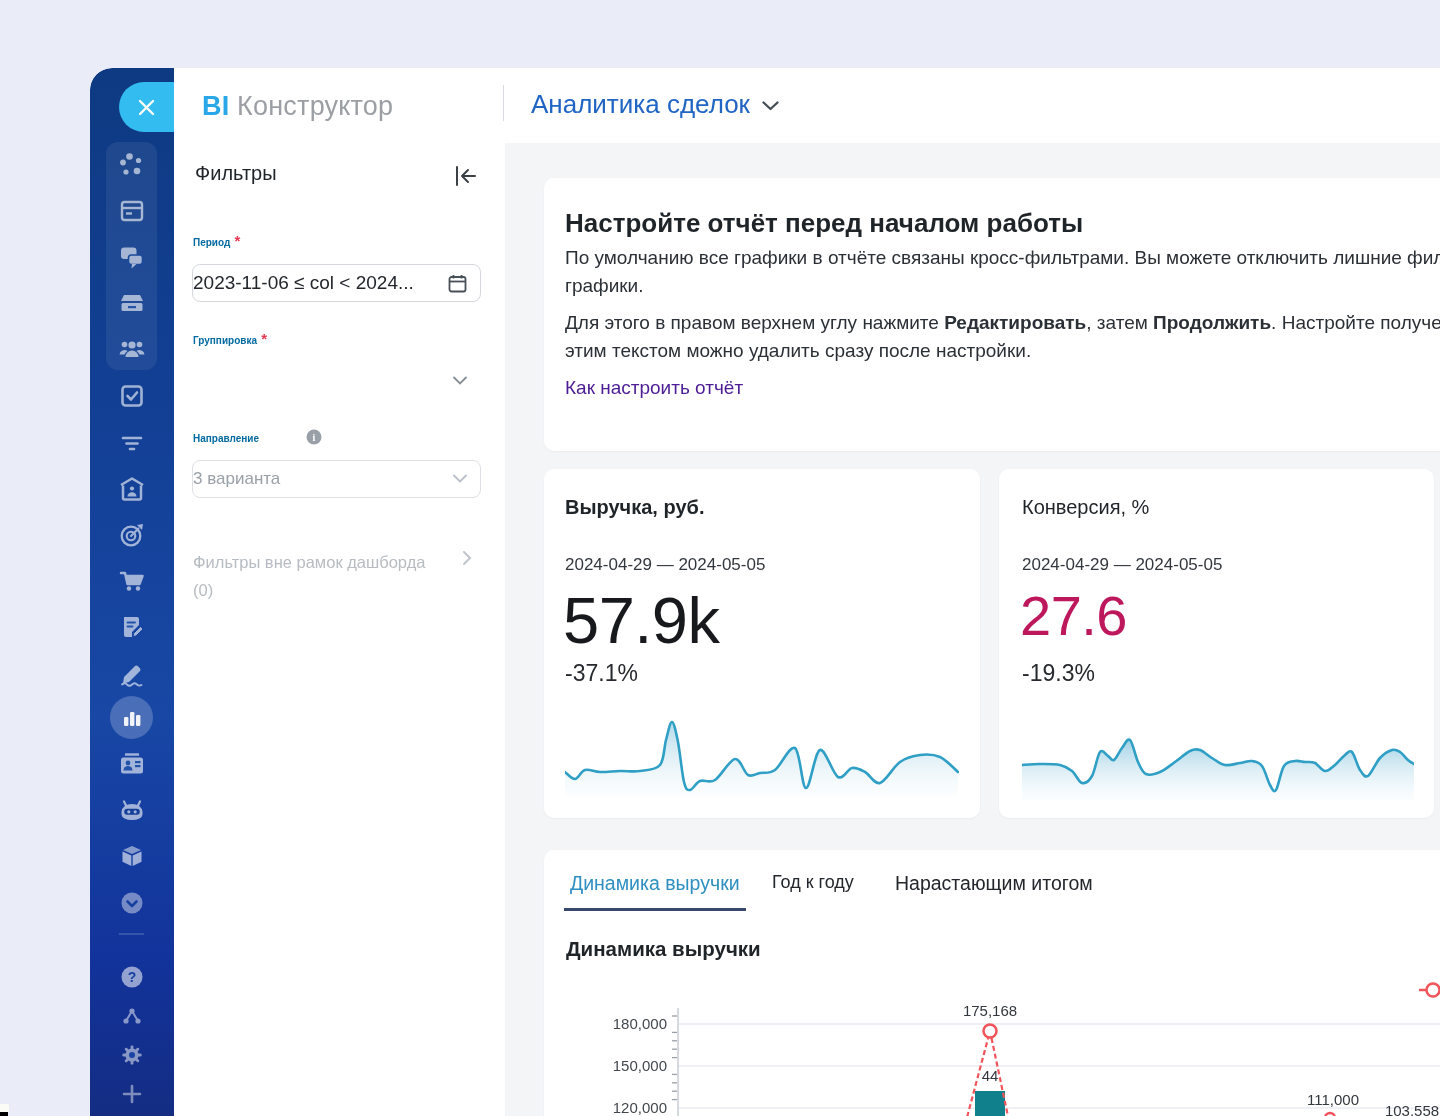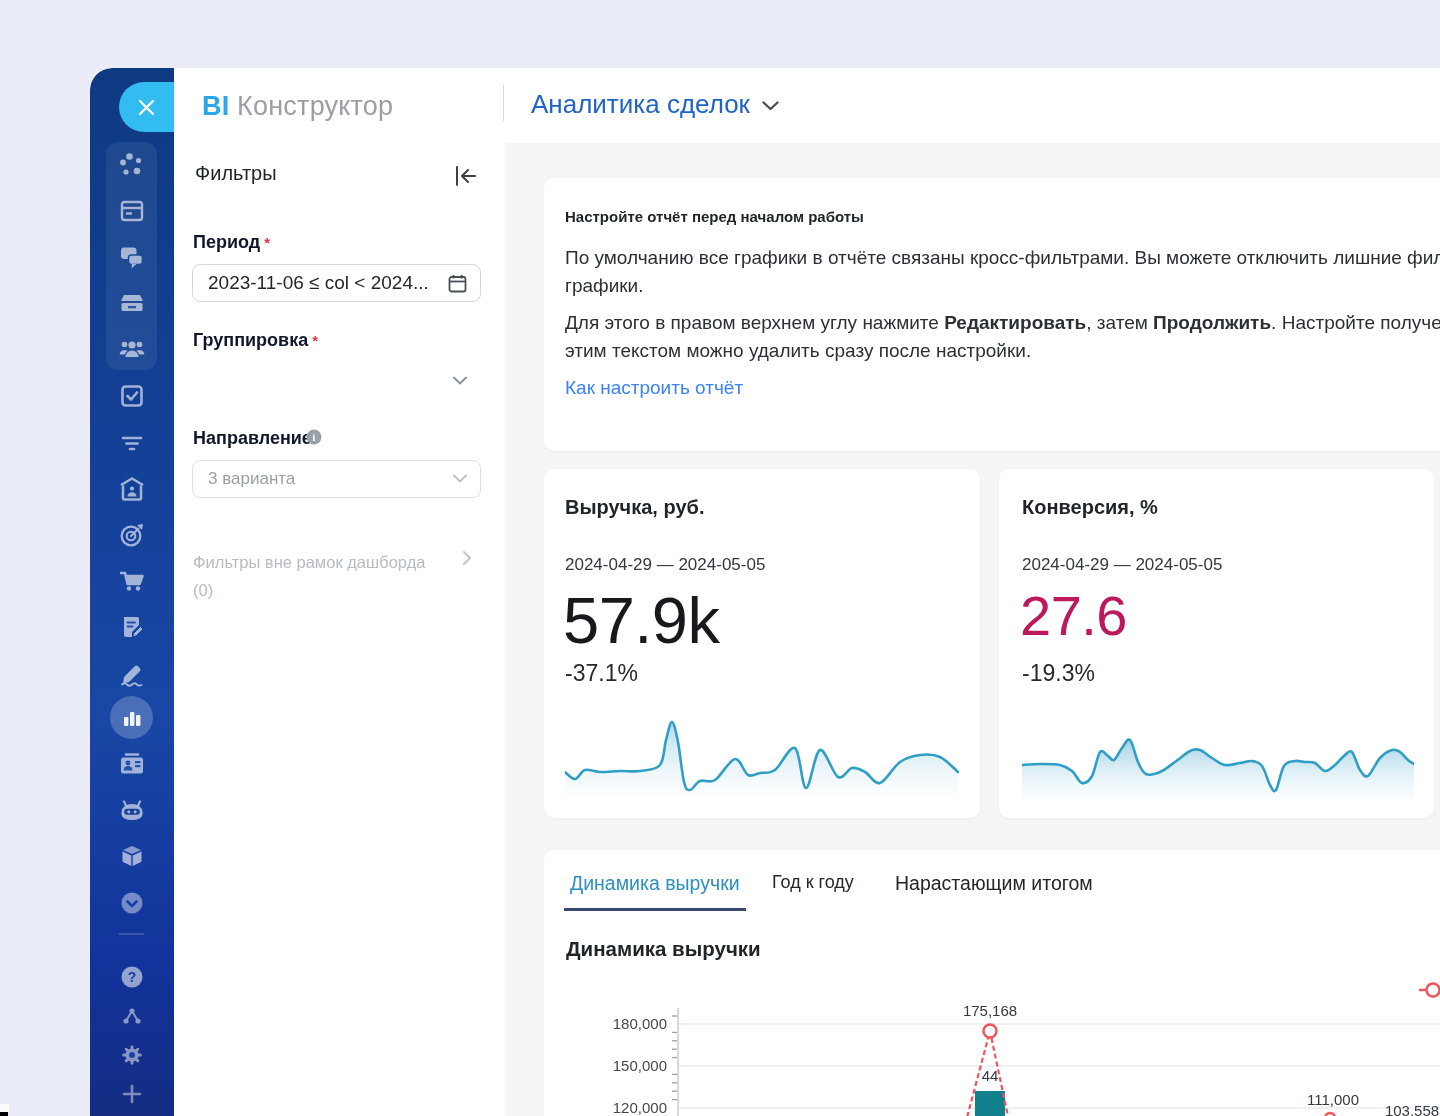--- a/index.html
+++ b/index.html
@@ -8,23 +8,23 @@
 .app{position:absolute;left:90px;top:68px;width:1350px;height:1048px;background:#fff;border-top-left-radius:22px;overflow:hidden}
 .sidebar{position:absolute;left:0;top:0;width:84px;height:1048px;background:linear-gradient(180deg,#0e3a82 0%,#123f93 30%,#1847a5 62%,#12339b 85%,#142d83 100%);border-top-left-radius:22px}
 .closebtn{position:absolute;left:29px;top:14px;width:55px;height:50px;background:#33bcef;border-radius:25px 0 0 25px}
 .icongroup{position:absolute;left:16px;top:74px;width:51px;height:228px;background:rgba(255,255,255,.07);border-radius:12px}
 .activecirc{position:absolute;left:20px;top:628px;width:43px;height:43px;background:rgba(255,255,255,.22);border-radius:50%}
 .sideicon{position:absolute;left:28px;width:28px;height:28px}
 .sidediv{position:absolute;left:29px;top:865px;width:25px;height:2px;background:rgba(255,255,255,.16)}
 .fpanel{position:absolute;left:84px;top:0;width:331px;height:1048px;background:#fff}
 .main{position:absolute;left:415px;top:75px;right:0;bottom:0;background:#f4f5f7;width:935px;height:973px}
 .card{position:absolute;background:#fff;border-radius:10px;box-shadow:0 1px 2px rgba(40,50,70,.05)}
-.lbl{font-size:18px;font-weight:700;color:#0f172a}
+.lbl{font-size:10px;font-weight:700;color:#0369a1}
 .red{color:#e33850;font-size:15px;font-weight:700}
-.inp{position:absolute;left:18px;width:289px;height:38px;border:1px solid #d4d8dd;border-radius:8px;background:#fff;font-size:19px;color:#23272c;line-height:36px;padding-left:15px}
+.inp{position:absolute;left:18px;width:289px;height:38px;border:1px solid #d4d8dd;border-radius:8px;background:#fff;font-size:19px;color:#23272c;line-height:36px;}
 </style></head><body>
 <div class="app">
   <div class="sidebar"></div>
   <div class="closebtn"><svg width="55" height="50" viewBox="0 0 55 50">
         <path d="M21 19 L34 32 M34 19 L21 32" stroke="#fff" stroke-width="2.4" stroke-linecap="round"></path>
       </svg></div>
   <div class="icongroup"></div>
   <div class="activecirc"></div>
 <svg class="sideicon" style="top:83px;opacity:0.6" viewBox="0 0 28 28">
       <circle cx="11.5" cy="5.5" r="3.3" fill="#ffffff"></circle>
@@ -182,43 +182,43 @@
         <path d="M2 2 L8 8 L2 14" fill="none" stroke="#c0c5cb" stroke-width="2" stroke-linecap="round"></path>
       </svg>
   </div>
   <div class="abs" style="left:413px;top:17px;width:1px;height:36px;background:#d8dbe0"></div>
   <div class="abs" style="left:441px;top:21px;font-size:26px;color:#2064c4">Аналитика сделок</div>
   <svg class="abs" style="left:672px;top:33px" width="17" height="10" viewBox="0 0 17 10">
       <path d="M1.5 1.5 L8.5 8 L15.5 1.5" fill="none" stroke="#454d55" stroke-width="2.3" stroke-linecap="round" stroke-linejoin="round"></path>
     </svg>
   <div class="main">
     <div class="card" style="left:39px;top:35px;width:1010px;height:273px">
-      <div class="abs" style="left:21px;top:30px;font-size:15px;font-weight:700;color:#1f2429">Настройте отчёт перед началом работы</div>
+      <div class="abs" style="left:21px;top:30px;font-size:26px;font-weight:700;color:#1f2429">Настройте отчёт перед началом работы</div>
       <div class="abs" style="left:21px;top:66px;font-size:19px;color:#2b3036;line-height:28px;white-space:nowrap">По умолчанию все графики в отчёте связаны кросс-фильтрами. Вы можете отключить лишние фильтры, чтобы связать<br>графики.</div>
       <div class="abs" style="left:21px;top:131px;font-size:19px;color:#2b3036;line-height:28px;white-space:nowrap">Для этого в правом верхнем углу нажмите <b>Редактировать</b>, затем <b>Продолжить</b>. Настройте полученную копию, а отчёт с<br>этим текстом можно удалить сразу после настройки.</div>
-      <div class="abs" style="left:21px;top:199px;font-size:19px;color:#3b82f6">Как настроить отчёт</div>
+      <div class="abs" style="left:21px;top:199px;font-size:19px;color:#4c1d95">Как настроить отчёт</div>
     </div>
     <div class="card" style="left:39px;top:326px;width:436px;height:349px">
       <div class="abs" style="left:21px;top:27px;font-size:20px;font-weight:700;color:#1f2429">Выручка, руб.</div>
       <div class="abs" style="left:21px;top:86px;font-size:17px;color:#33383e">2024-04-29 — 2024-05-05</div>
       <div class="abs" style="left:19px;top:114px;font-size:65px;color:#17191c;letter-spacing:-.5px">57.9k</div>
       <div class="abs" style="left:21px;top:191px;font-size:23px;color:#26292e">-37.1%</div>
       <svg class="abs" style="left:21px;top:251px" width="394" height="92" viewBox="0 0 394 92">
         <defs>
             <linearGradient id="g1" x1="0" y1="0" x2="0" y2="1">
               <stop offset="0" stop-color="#9fd0e4" stop-opacity=".8"></stop>
               <stop offset="1" stop-color="#e9f4f9" stop-opacity=".15"></stop>
             </linearGradient>
           </defs>
         <path d="M0.0,52.0 C1.7,53.2 6.7,59.3 10.0,59.0 C13.3,58.7 15.8,51.2 20.0,50.0 C24.2,48.8 29.2,51.8 35.0,52.0 C40.8,52.2 48.3,51.2 55.0,51.0 C61.7,50.8 68.3,52.0 75.0,51.0 C81.7,50.0 90.7,50.2 95.0,45.0 C99.3,39.8 99.0,27.2 101.0,20.0 C103.0,12.8 105.0,1.7 107.0,2.0 C109.0,2.3 111.0,12.0 113.0,22.0 C115.0,32.0 117.0,54.0 119.0,62.0 C121.0,70.0 122.3,70.2 125.0,70.0 C127.7,69.8 130.8,62.7 135.0,61.0 C139.2,59.3 144.2,63.7 150.0,60.0 C155.8,56.3 164.5,39.8 170.0,39.0 C175.5,38.2 178.8,52.7 183.0,55.0 C187.2,57.3 190.5,53.8 195.0,53.0 C199.5,52.2 204.2,54.2 210.0,50.0 C215.8,45.8 224.8,25.0 230.0,28.0 C235.2,31.0 236.8,67.7 241.0,68.0 C245.2,68.3 249.7,31.8 255.0,30.0 C260.3,28.2 267.7,54.0 273.0,57.0 C278.3,60.0 282.5,48.8 287.0,48.0 C291.5,47.2 295.3,49.5 300.0,52.0 C304.7,54.5 309.2,64.7 315.0,63.0 C320.8,61.3 328.3,46.7 335.0,42.0 C341.7,37.3 348.3,35.8 355.0,35.0 C361.7,34.2 368.7,34.2 375.0,37.0 C381.3,39.8 390.0,49.5 393.0,52.0 L393,76 L0,76 Z" fill="url(#g1)"></path>
         <path d="M0.0,52.0 C1.7,53.2 6.7,59.3 10.0,59.0 C13.3,58.7 15.8,51.2 20.0,50.0 C24.2,48.8 29.2,51.8 35.0,52.0 C40.8,52.2 48.3,51.2 55.0,51.0 C61.7,50.8 68.3,52.0 75.0,51.0 C81.7,50.0 90.7,50.2 95.0,45.0 C99.3,39.8 99.0,27.2 101.0,20.0 C103.0,12.8 105.0,1.7 107.0,2.0 C109.0,2.3 111.0,12.0 113.0,22.0 C115.0,32.0 117.0,54.0 119.0,62.0 C121.0,70.0 122.3,70.2 125.0,70.0 C127.7,69.8 130.8,62.7 135.0,61.0 C139.2,59.3 144.2,63.7 150.0,60.0 C155.8,56.3 164.5,39.8 170.0,39.0 C175.5,38.2 178.8,52.7 183.0,55.0 C187.2,57.3 190.5,53.8 195.0,53.0 C199.5,52.2 204.2,54.2 210.0,50.0 C215.8,45.8 224.8,25.0 230.0,28.0 C235.2,31.0 236.8,67.7 241.0,68.0 C245.2,68.3 249.7,31.8 255.0,30.0 C260.3,28.2 267.7,54.0 273.0,57.0 C278.3,60.0 282.5,48.8 287.0,48.0 C291.5,47.2 295.3,49.5 300.0,52.0 C304.7,54.5 309.2,64.7 315.0,63.0 C320.8,61.3 328.3,46.7 335.0,42.0 C341.7,37.3 348.3,35.8 355.0,35.0 C361.7,34.2 368.7,34.2 375.0,37.0 C381.3,39.8 390.0,49.5 393.0,52.0" fill="none" stroke="#2f9fc5" stroke-width="2.6" stroke-linejoin="round" stroke-linecap="round"></path>
       </svg>
     </div>
     <div class="card" style="left:494px;top:326px;width:435px;height:349px">
-      <div class="abs" style="left:23px;top:27px;font-size:20px;font-weight:700;color:#1f2429">Конверсия, %</div>
+      <div class="abs" style="left:23px;top:27px;font-size:20px;font-weight:400;color:#1f2429">Конверсия, %</div>
       <div class="abs" style="left:23px;top:86px;font-size:17px;color:#33383e">2024-04-29 — 2024-05-05</div>
       <div class="abs" style="left:21px;top:114px;font-size:56px;color:#be185d;letter-spacing:-.5px">27.6</div>
       <div class="abs" style="left:23px;top:191px;font-size:23px;color:#26292e">-19.3%</div>
       <svg class="abs" style="left:23px;top:251px" width="392" height="96" viewBox="0 0 392 96">
         <defs>
             <linearGradient id="g2" x1="0" y1="0" x2="0" y2="1">
               <stop offset="0" stop-color="#96cce2" stop-opacity=".9"></stop>
               <stop offset="1" stop-color="#eaf5fa" stop-opacity=".2"></stop>
             </linearGradient>
           </defs>

